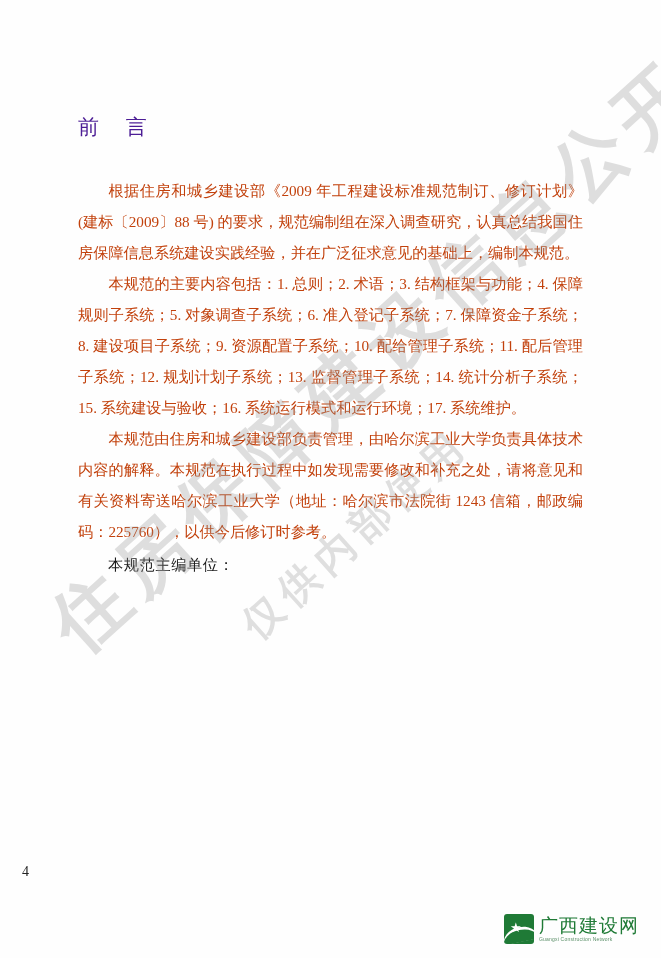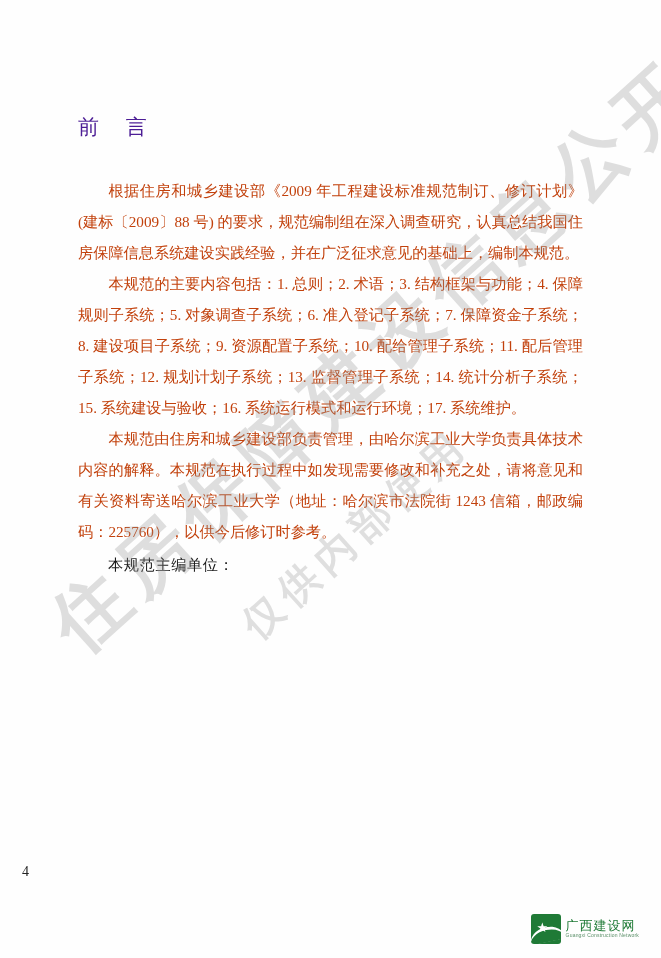--- a/index.html
+++ b/index.html
@@ -150,21 +150,21 @@
     border-top: 3px solid #ffffff;
     border-radius: 50%/100% 100% 0 0;
     transform: rotate(-12deg);
   }
   .logo-texts {
     display: flex;
     flex-direction: column;
     line-height: 1.1;
   }
   .logo-cn {
-    font-size: 13px;
+    font-size: 19px;
     color: #1f7a36;
     font-family: "Liberation Sans", sans-serif;
     letter-spacing: 1px;
   }
   .logo-en {
     font-size: 5px;
     color: #5a8f68;
     font-family: "Liberation Sans", sans-serif;
     letter-spacing: 0.2px;
   }

